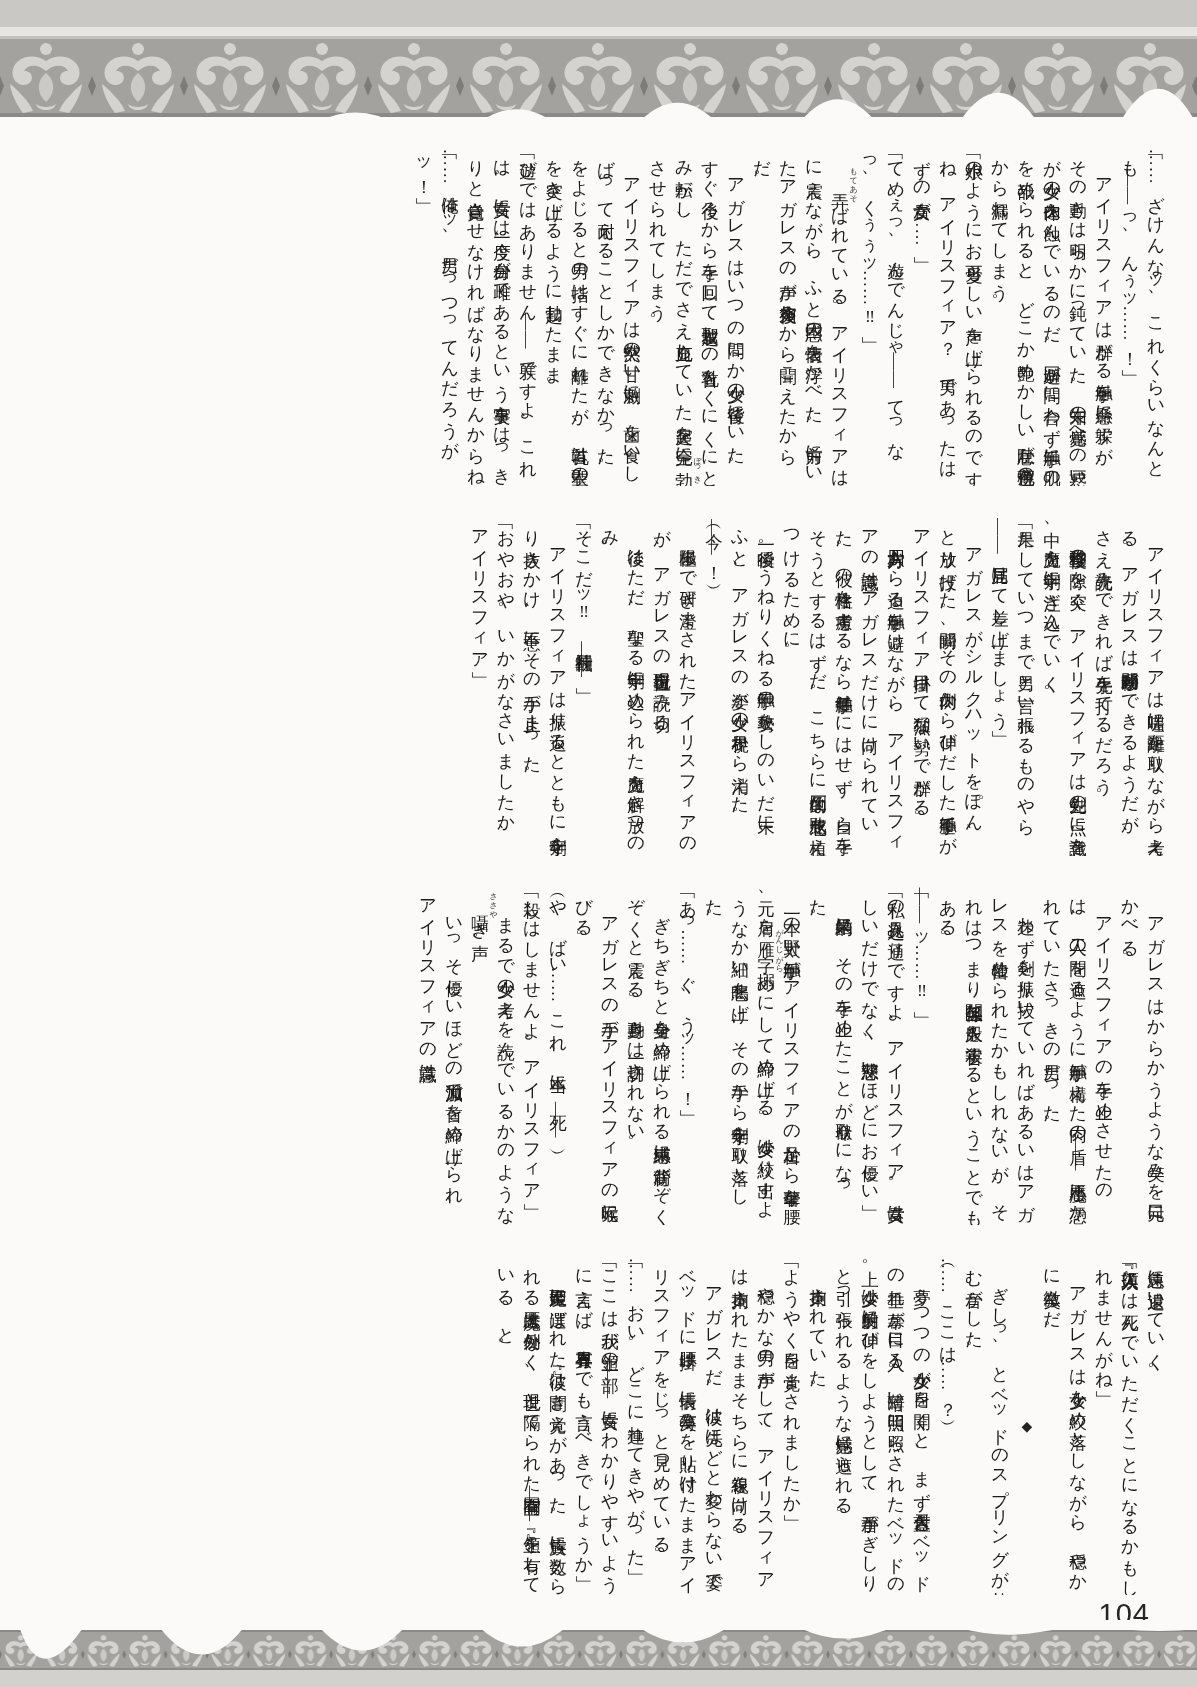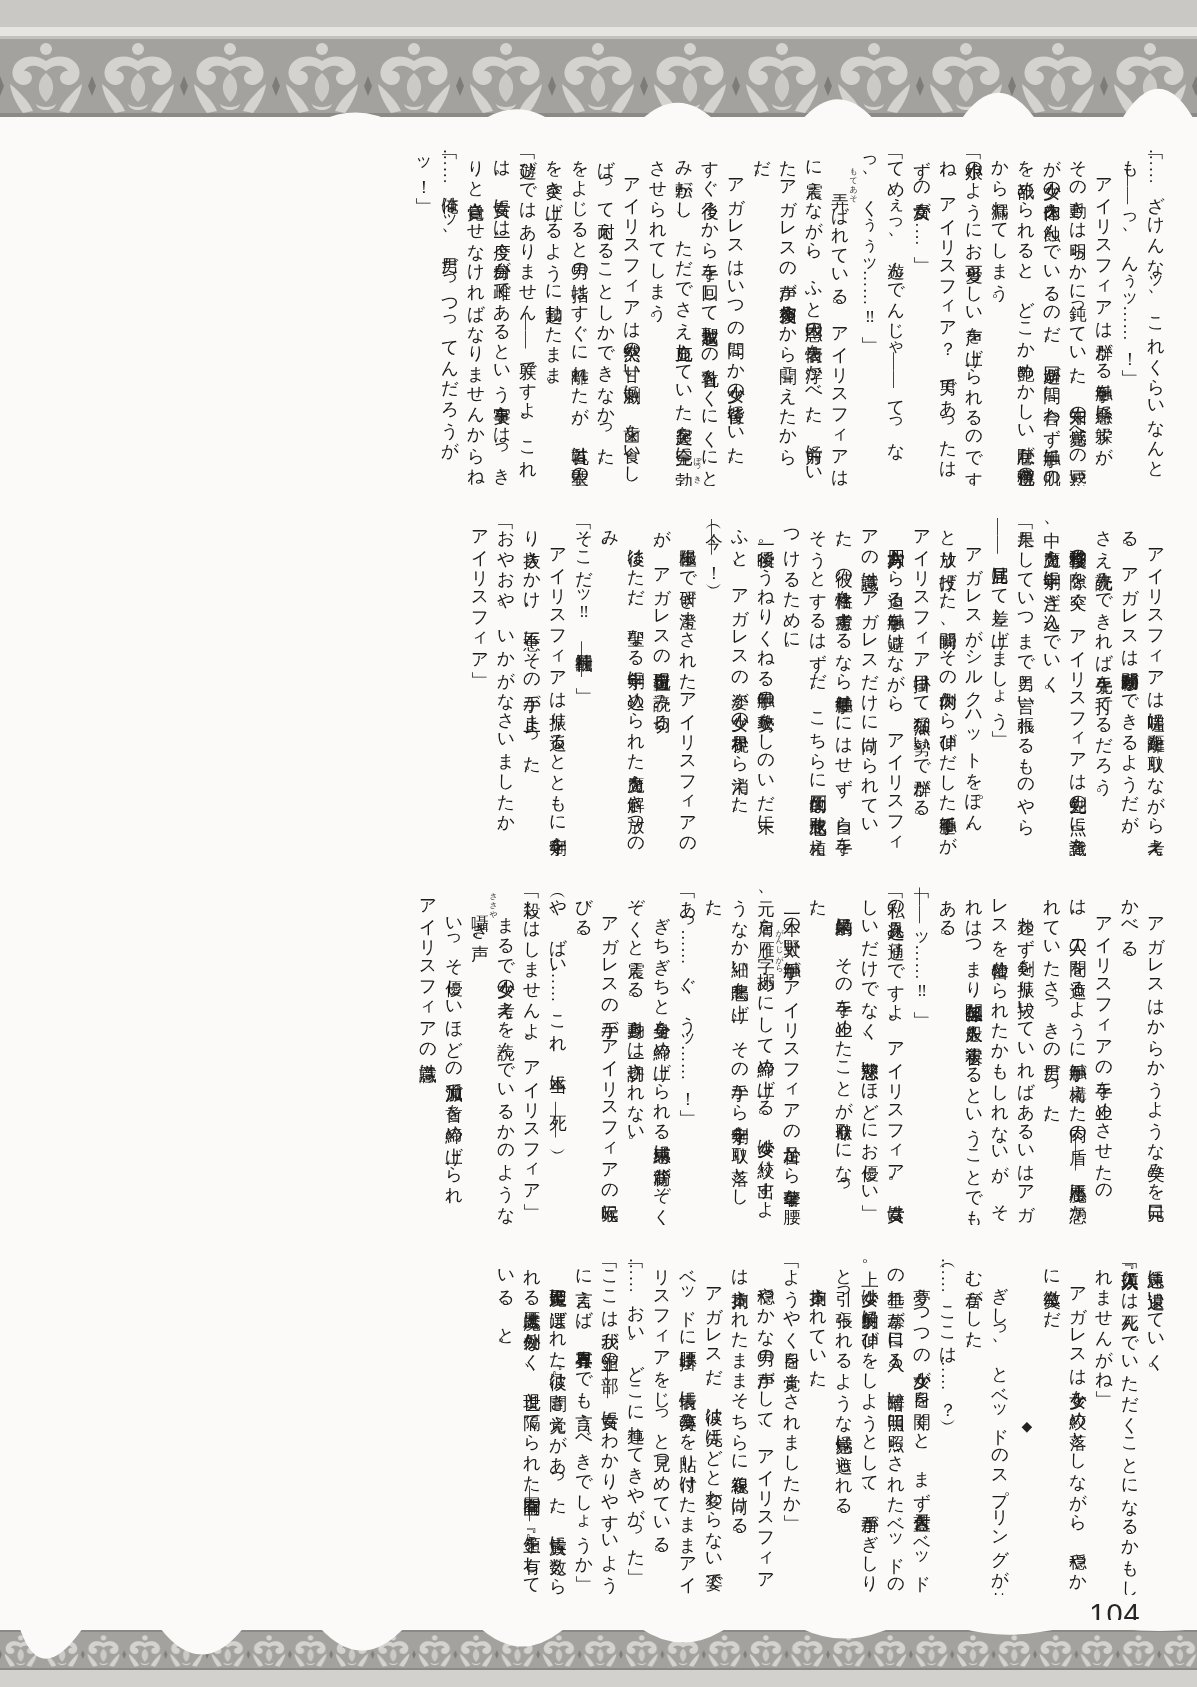--- a/index.html
+++ b/index.html
@@ -16,21 +16,21 @@
     writing-mode:vertical-rl; text-orientation:mixed;
     font-size:17.5px; line-height:26px; letter-spacing:0.5px;
     color:#1b1b1b; overflow:hidden;
   }
   .band p{margin:0; padding:0;}
   .band1{top:148px;} .band2{top:518px;} .band3{top:887px;} .band4{top:1257px;}
   .divider{text-align:center; margin:0 26px; font-size:14px; color:#222;}
   ruby rt{font-size:8px; letter-spacing:0; color:#333;}
   .page-number{
     position:absolute; top:1598px; left:1080px; width:70px;
-    text-align:center; font-family:"Liberation Sans","DejaVu Sans",sans-serif;
+    text-align:right; font-family:"Liberation Sans","DejaVu Sans",sans-serif;
     font-size:29px; color:#252525; letter-spacing:1px;
   }
 </style>
 </head>
 <body>
 
 <div class="page">
 
   <svg class="ornament top" width="1197" height="134" viewBox="0 0 1197 134" preserveAspectRatio="none" aria-hidden="true">
     <defs>

